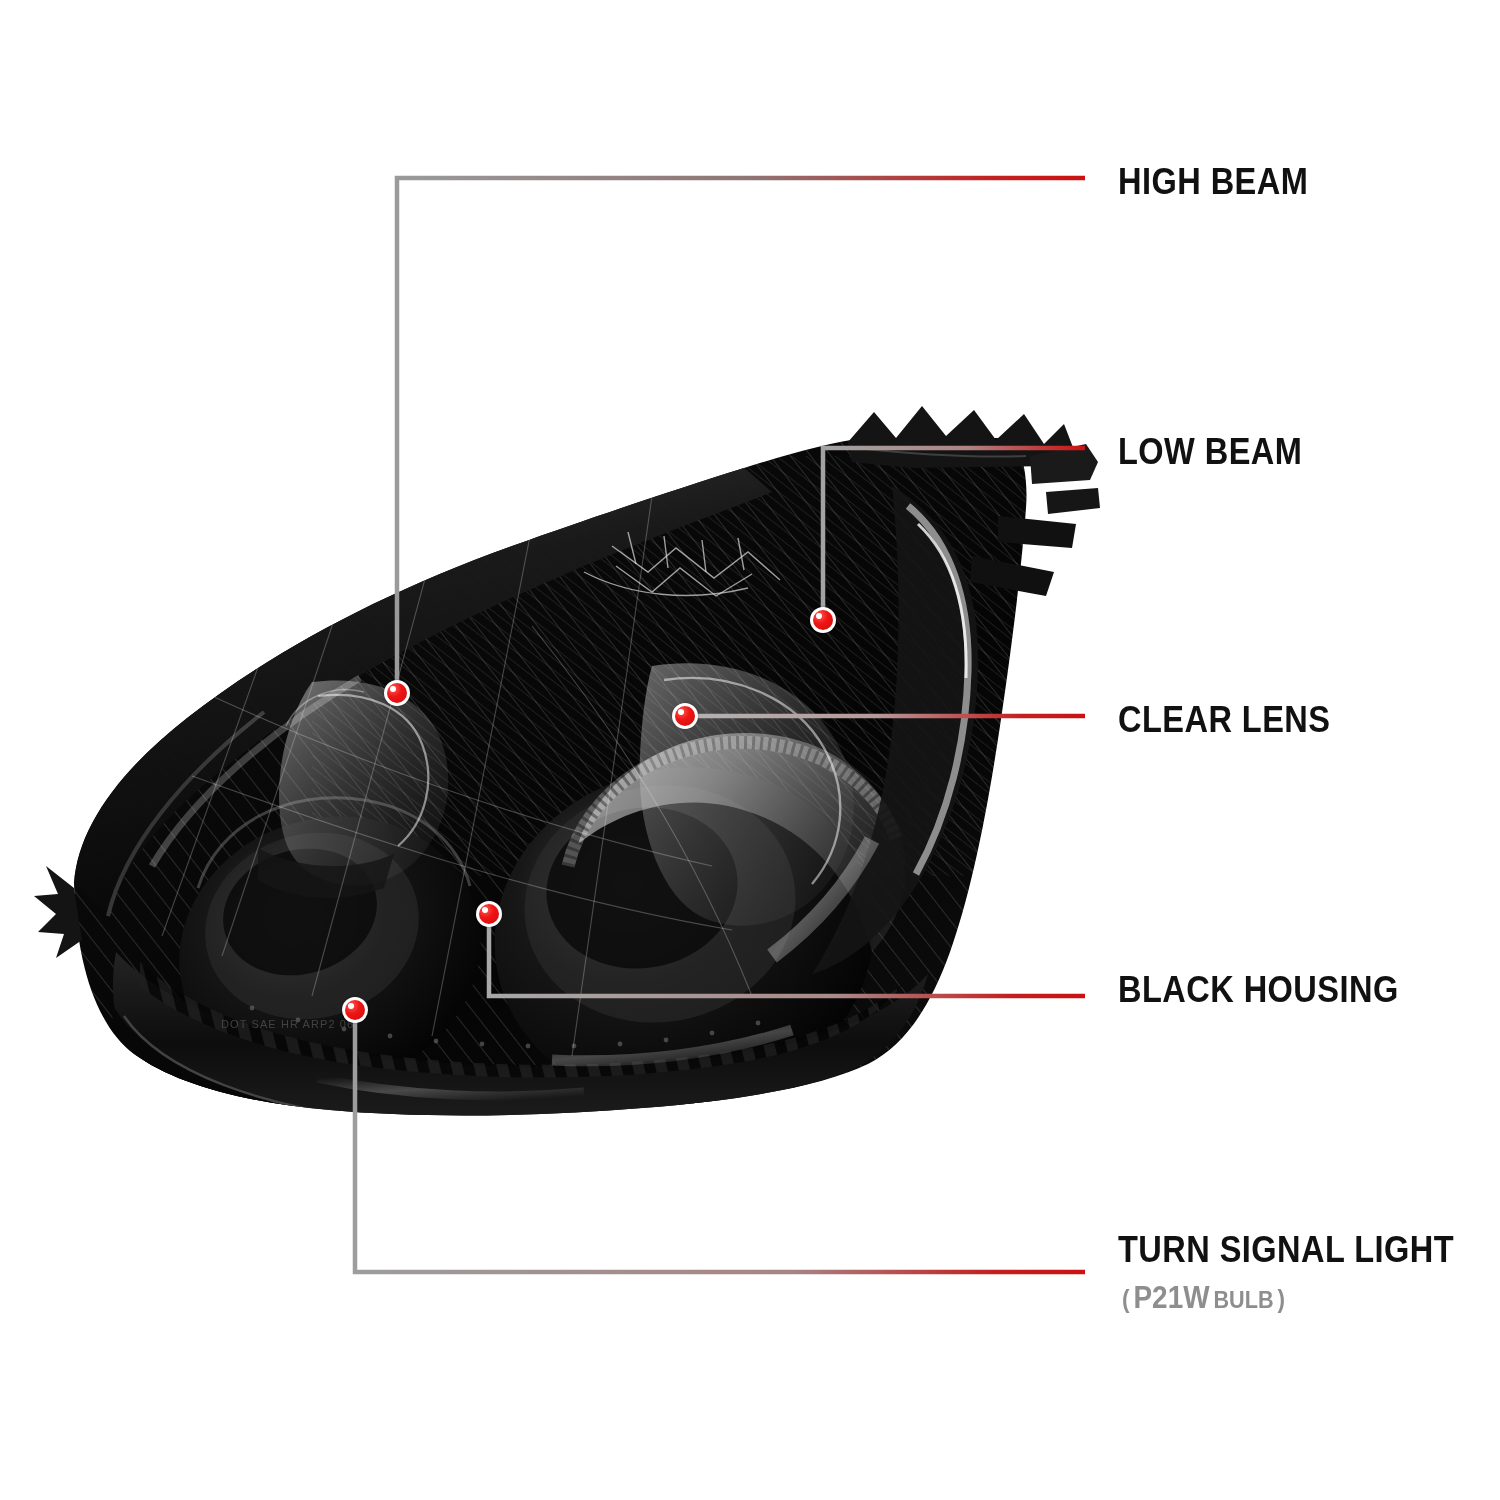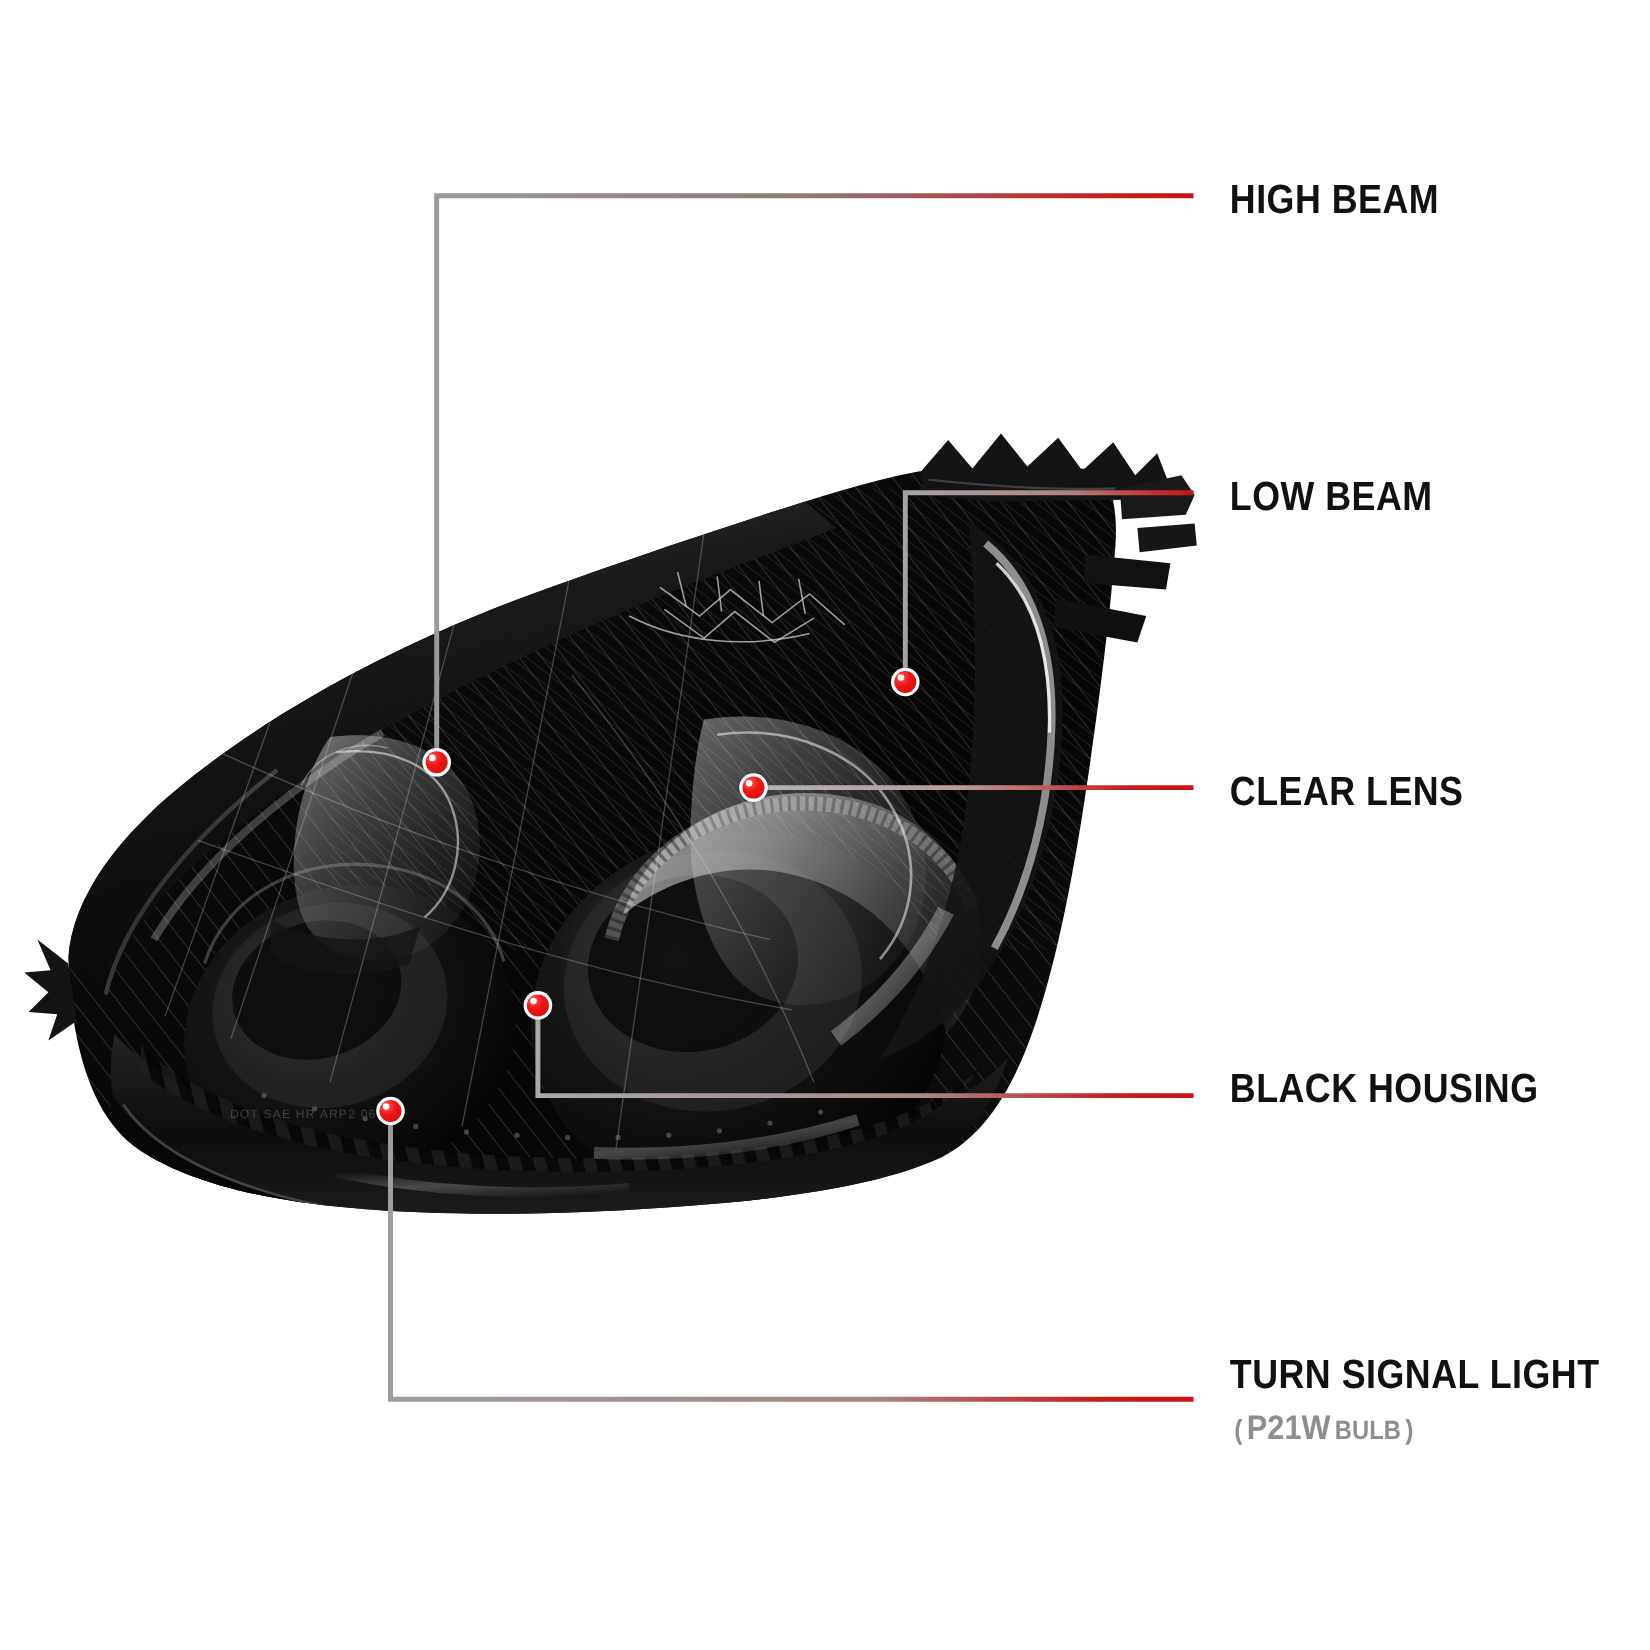--- a/index.html
+++ b/index.html
@@ -13,23 +13,24 @@
     height: 1500px;
     background: #ffffff;
     overflow: hidden;
     font-family: "Liberation Sans", sans-serif;
   }
 
   
   #photo-stage {
     position: absolute;
     left: 0;
-    top: 384px;
+    top: 396px;
     width: 1090px;
     height: 740px;
+    padding-left: 12px;
   }
 
   
   .callout-label {
     position: absolute;
     left: 1118px;
     white-space: nowrap;
     color: #111111;
     font-weight: bold;
     font-size: 37px;

